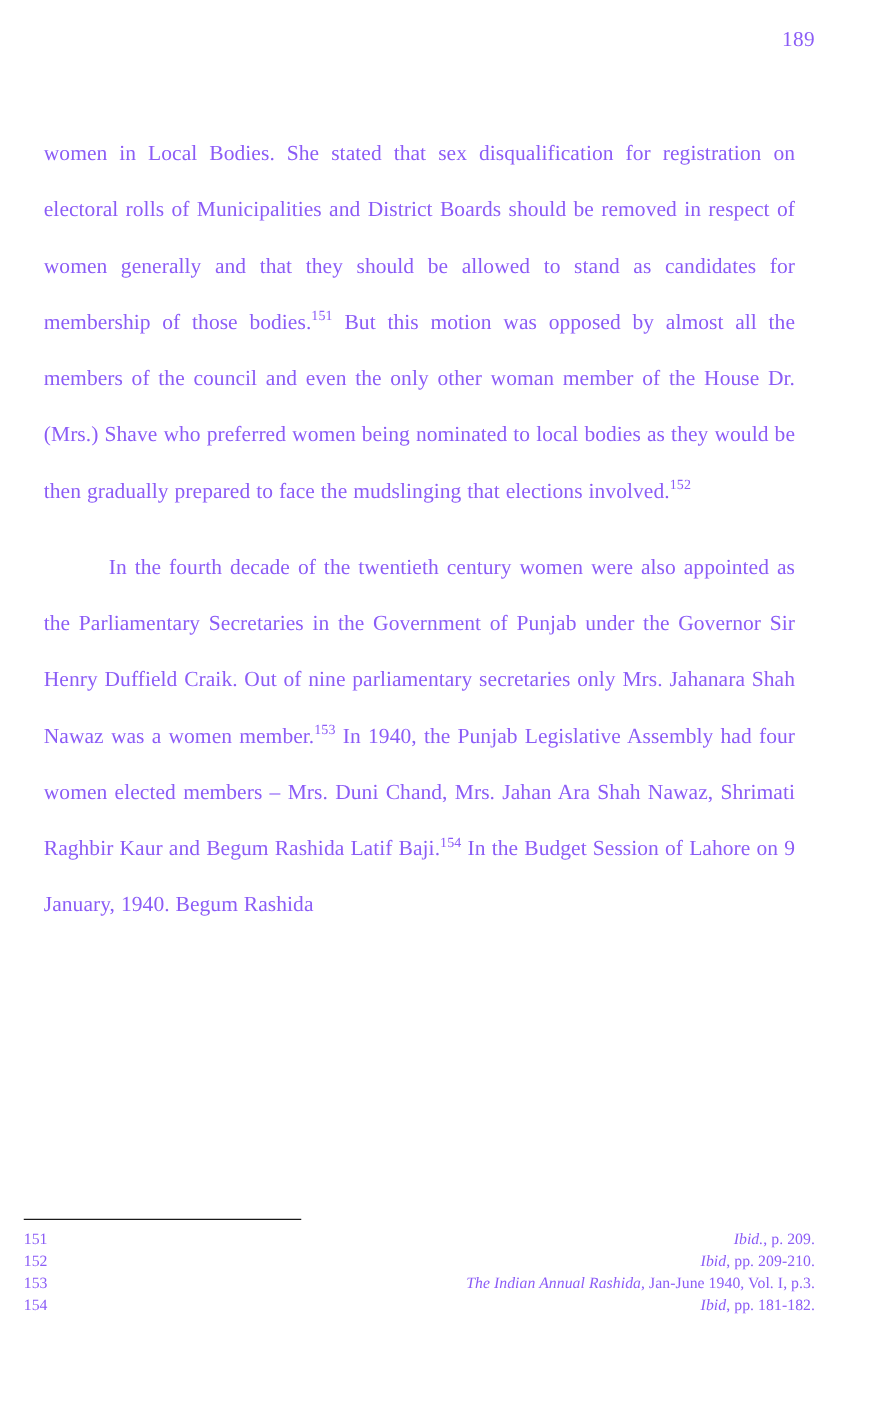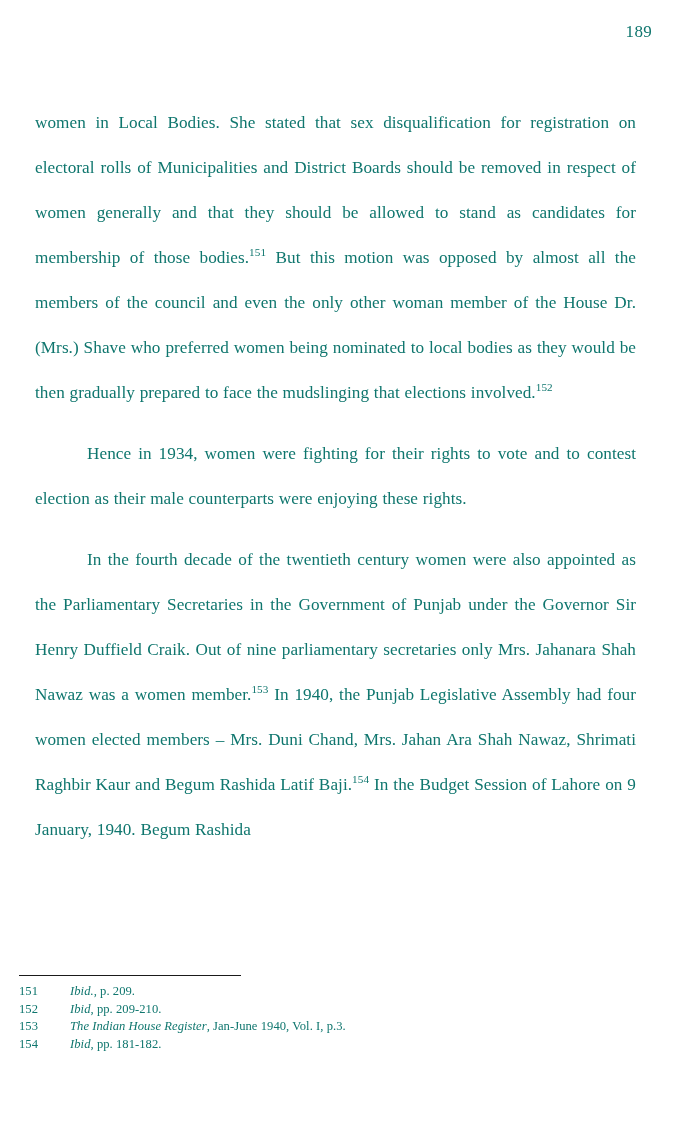--- a/index.html
+++ b/index.html
@@ -7,21 +7,21 @@
     padding: 0;
     background: #ffffff;
   }
   .page {
     position: relative;
     width: 700px;
     height: 1125px;
     background: #ffffff;
     overflow: hidden;
     font-family: "Liberation Serif", "DejaVu Serif", serif;
-    color: #0f766e;
+    color: #8b5cf6;
     box-sizing: border-box;
   }
 
   
   .page-number {
     position: absolute;
     top: 22px;
     left: 19px;
     width: 633px;
     text-align: right;
@@ -91,50 +91,50 @@
     letter-spacing: 0.05px;
   }
   .fn-num {
     flex: 0 0 auto;
     width: 51px;
     text-align: left;
   }
   .fn-text {
     flex: 1 1 auto;
     white-space: pre-wrap;
+    text-align: right;
   }
   .fn-text i { font-style: italic; }
 </style>
 </head>
 <body>
 
 <div class="page">
 
   <div class="page-number">189</div>
 
   <div class="body-block">
       <p class="para no-stretch">women in Local Bodies.  She stated that sex disqualification for registration on electoral rolls of Municipalities and District Boards should be removed in respect of women generally and that they should be allowed to stand as candidates for membership of those bodies.<sup class="fn">151</sup>  But this motion was opposed by almost all the members of the council and even the only other woman member of the House Dr. (Mrs.) Shave who preferred women being nominated to local bodies as they would be then gradually prepared to face the mudslinging that elections involved.<sup class="fn">152</sup></p>
-      <p class="para indent no-stretch">Hence in 1934, women were fighting for their rights to vote and to contest election as their male counterparts were enjoying these rights.</p>
       <p class="para indent no-stretch">In the fourth decade of the twentieth century women were also appointed as the Parliamentary Secretaries in the Government of Punjab under the Governor Sir Henry Duffield Craik.  Out of nine parliamentary secretaries only Mrs. Jahanara Shah Nawaz was a women member.<sup class="fn">153</sup>  In 1940, the Punjab Legislative Assembly had four women elected members – Mrs. Duni Chand, Mrs. Jahan Ara Shah Nawaz, Shrimati Raghbir Kaur and Begum Rashida Latif Baji.<sup class="fn">154</sup>  In the Budget Session of Lahore on 9 January, 1940. Begum Rashida</p>
     </div>
 
   <div class="footnotes">
     <div class="fn-rule"></div>
     <ul class="fn-list">
         <li class="fn-item">
           <span class="fn-num">151</span>
           <span class="fn-text"><i>Ibid.</i>, p. 209.</span>
         </li>
         <li class="fn-item">
           <span class="fn-num">152</span>
           <span class="fn-text"><i>Ibid</i>, pp. 209-210.</span>
         </li>
         <li class="fn-item">
           <span class="fn-num">153</span>
-          <span class="fn-text"><i>The Indian House Register</i>, Jan-June 1940, Vol. I, p.3.</span>
+          <span class="fn-text"><i>The Indian Annual Rashida</i>, Jan-June 1940, Vol. I, p.3.</span>
         </li>
         <li class="fn-item">
           <span class="fn-num">154</span>
           <span class="fn-text"><i>Ibid</i>, pp. 181-182.</span>
         </li>
       </ul>
   </div>
 
 </div>
 

